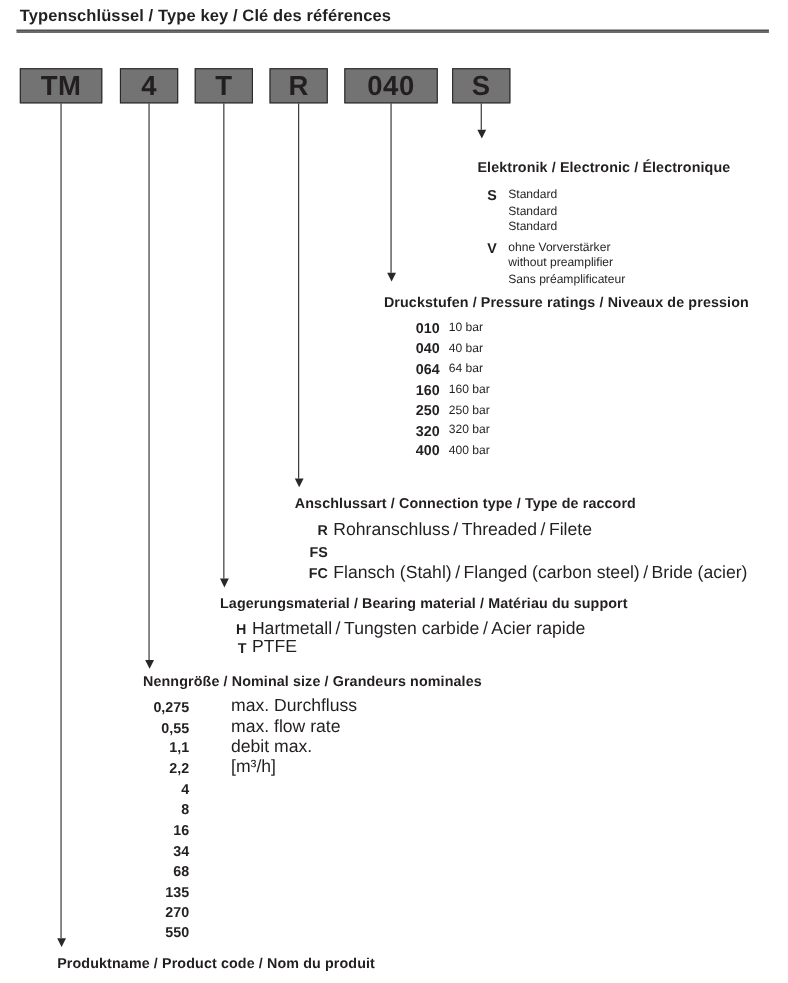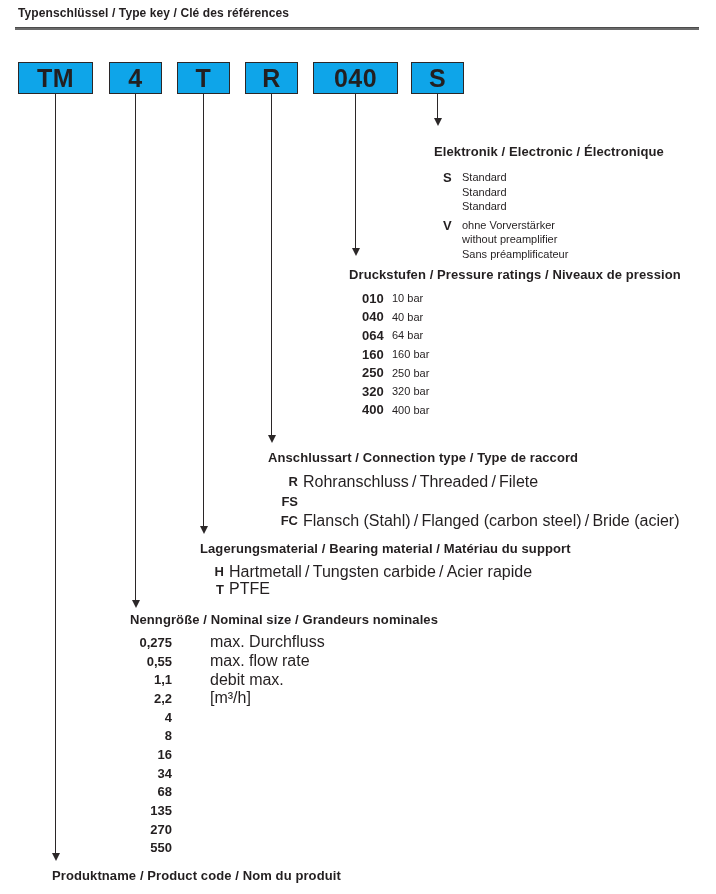--- a/index.html
+++ b/index.html
@@ -3,46 +3,46 @@
 <meta charset="utf-8">
 <style>
   html,body{margin:0;padding:0;background:#ffffff;}
   #canvas{
     position:relative;width:716px;height:894px;background:#ffffff;
     font-family:"Liberation Sans","DejaVu Sans",sans-serif;
     color:#231f20;overflow:hidden;
   }
   .abs{position:absolute;}
   
-  .page-title{left:18px;top:6px;font-size:12px;font-weight:bold;letter-spacing:.1px;}
+  .page-title{left:18px;top:6px;font-size:15px;font-weight:bold;letter-spacing:.1px;}
   .title-rule{left:15px;top:27px;width:684px;height:2px;background:#6a6a6a;border-top:1px solid #4c4c4c;}
   
   .code-box{
     top:62px;height:32px;border:1.6px solid #2b2728;box-sizing:border-box;
     display:flex;align-items:center;justify-content:center;
-    font-weight:bold;font-size:25px;letter-spacing:.5px;background:#0ea5e9;
+    font-weight:bold;font-size:25px;letter-spacing:.5px;background:#737373;
   }
   
   .vline{width:1.6px;background:#2b2728;}
   .ahead{width:0;height:0;border-left:4px solid transparent;border-right:4px solid transparent;border-top:8.5px solid #2b2728;}
   
   .section-title{font-size:13px;font-weight:bold;letter-spacing:.1px;white-space:nowrap;}
   .opt-code{font-weight:bold;font-size:13px;white-space:nowrap;}
   .opt-desc{font-size:16px;white-space:nowrap;}
   
   .ek-items{margin-top:11px;}
   .ek-row{display:flex;}
   .ek-row + .ek-row{margin-top:4px;}
   .ek-row .opt-code{margin-left:9px;width:13px;}
   .ek-lines{margin-left:6px;}
   .ek-line{display:block;font-size:11px;line-height:14.5px;white-space:nowrap;}
   
   .pr-rows{margin-top:7px;}
   .pr-row{height:18.6px;display:flex;align-items:center;}
-  .pr-row .opt-code{margin-left:13px;width:30px;}
+  .pr-row .opt-code{margin-left:29px;width:30px;}
   .pr-row .opt-val{width:42px;font-size:11px;white-space:nowrap;}
   
   .cn-rows{margin-top:7px;}
   .cn-row{height:19.5px;display:flex;align-items:center;}
   .cn-row .opt-code{width:30px;text-align:right;}
   .cn-row .opt-desc{margin-left:5px;}
   
   .br-rows{margin-top:7px;}
   .br-row{height:17.5px;display:flex;align-items:center;}
   .br-row .opt-code{width:24px;text-align:right;}

